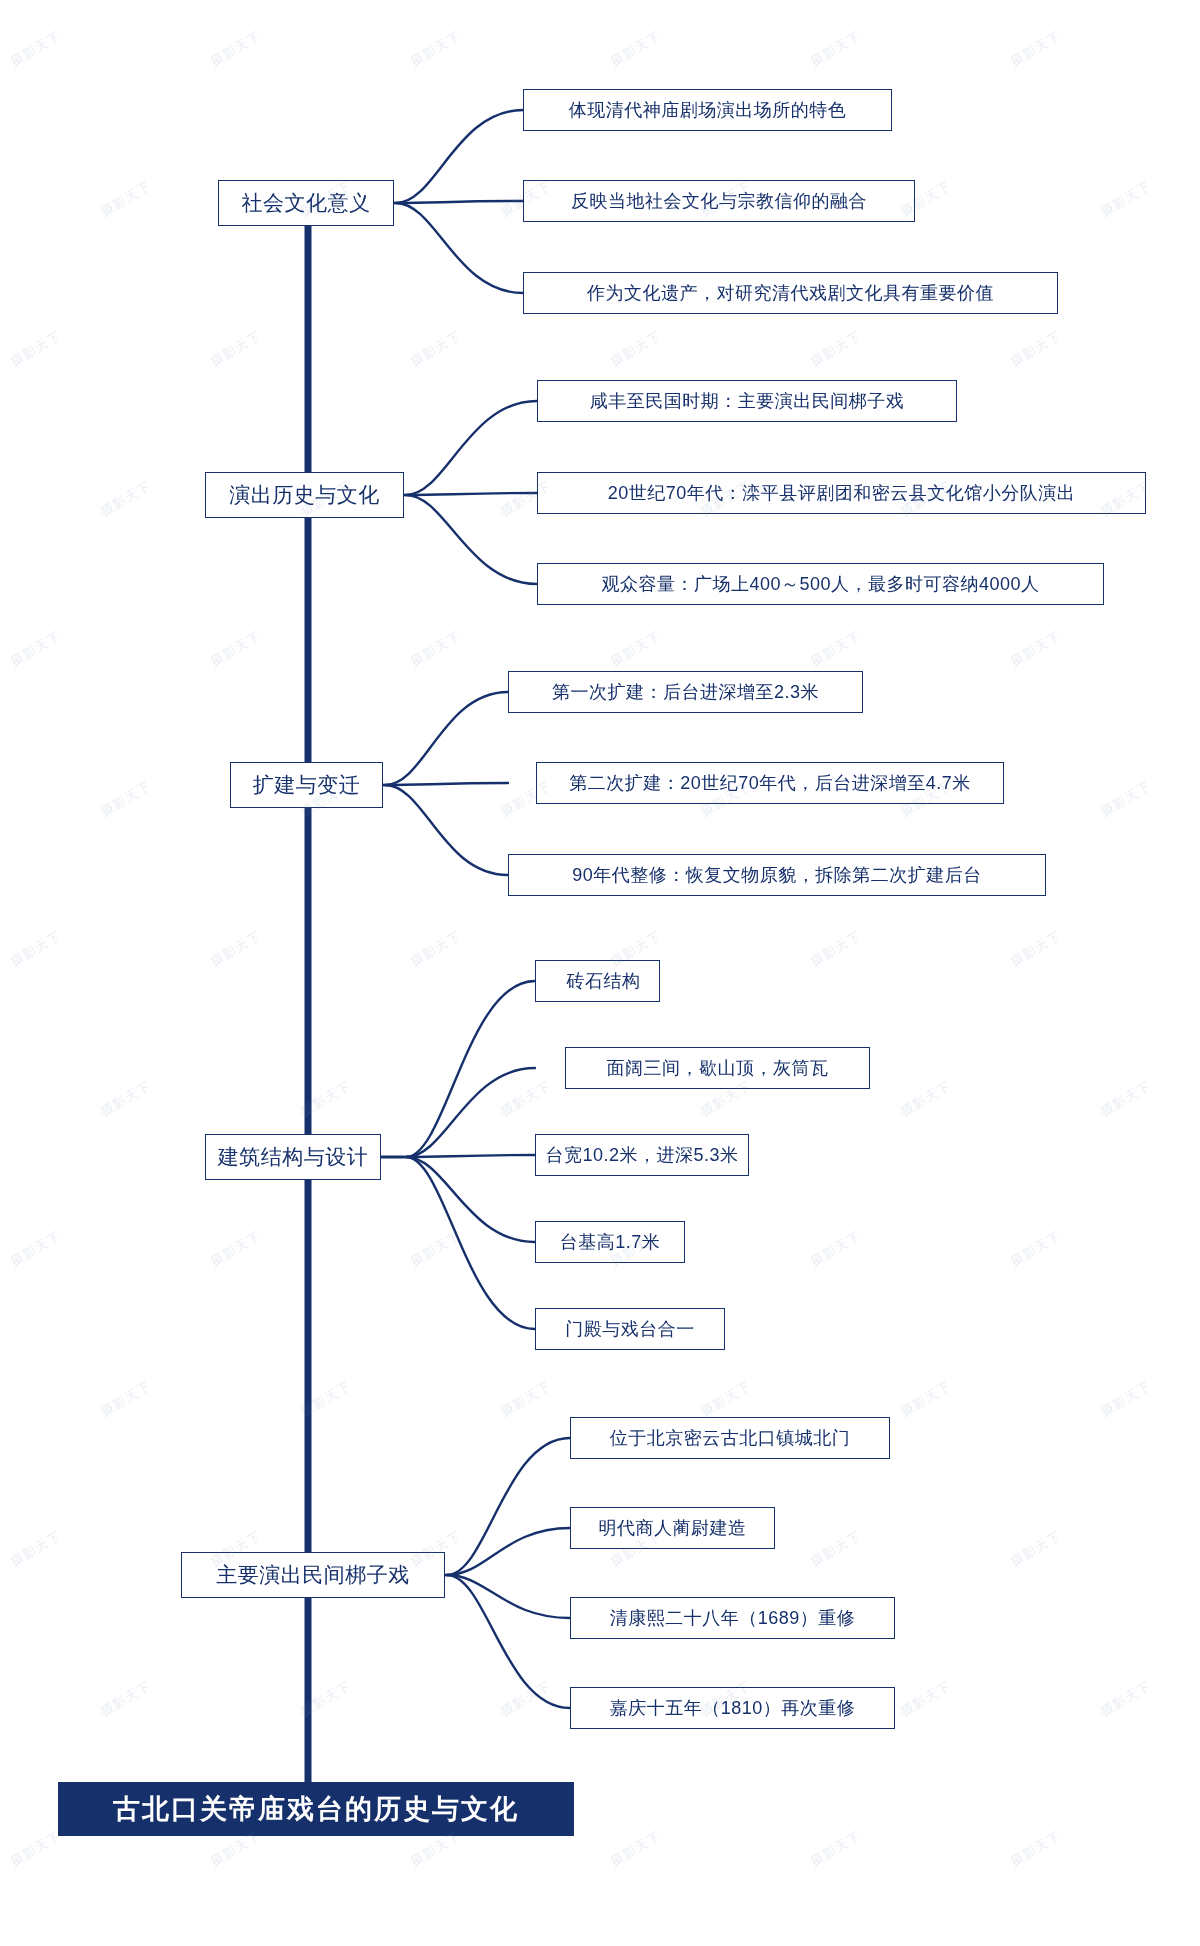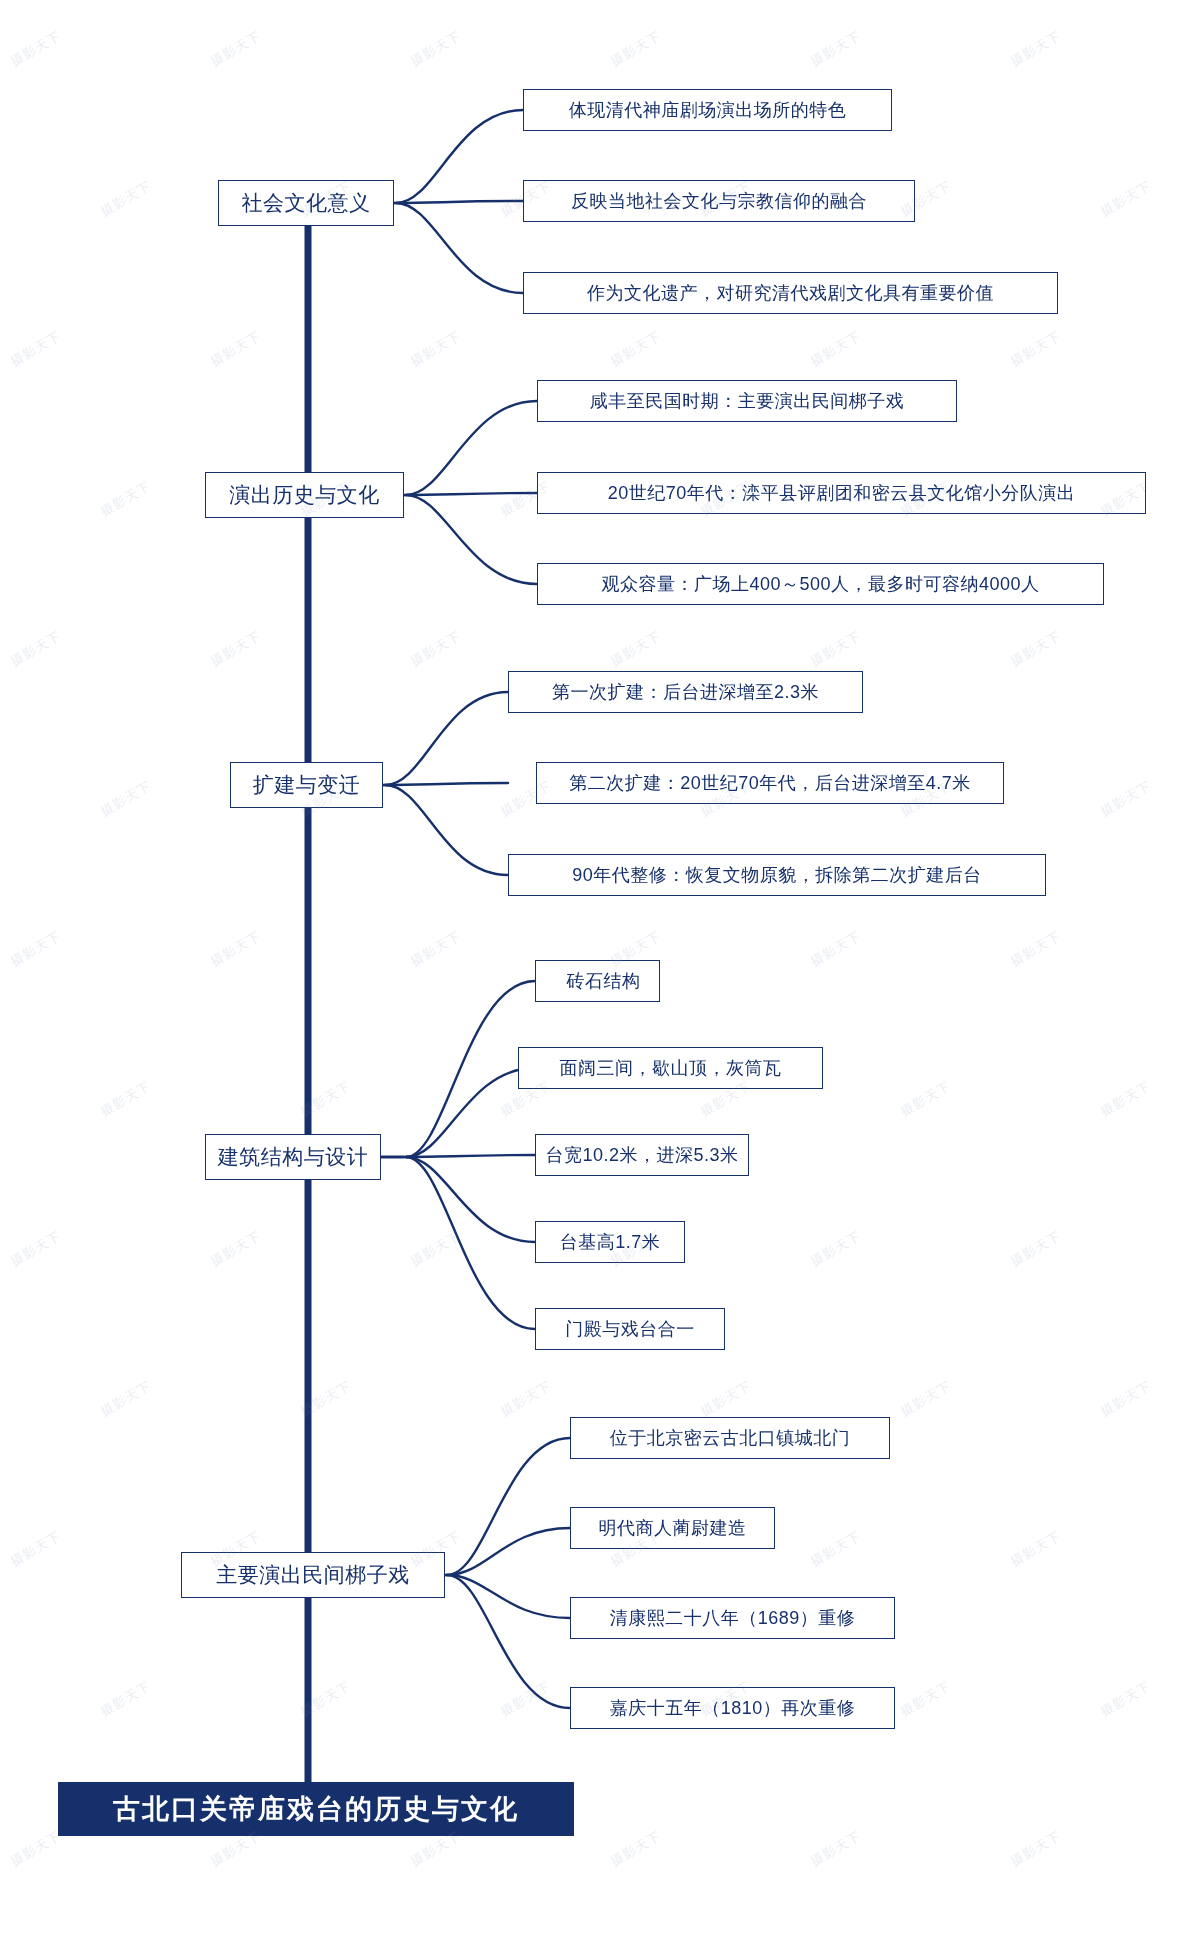--- a/index.html
+++ b/index.html
@@ -105,21 +105,21 @@
       <div class="node branch-node" style="left: 205px; top: 472px; width: 199px; height: 46px;">演出历史与文化</div>
       <div class="node leaf-node" style="left: 537px; top: 380px; width: 420px; height: 42px;">咸丰至民国时期：主要演出民间梆子戏</div>
       <div class="node leaf-node" style="left: 537px; top: 472px; width: 609px; height: 42px;">20世纪70年代：滦平县评剧团和密云县文化馆小分队演出</div>
       <div class="node leaf-node" style="left: 537px; top: 563px; width: 567px; height: 42px;">观众容量：广场上400～500人，最多时可容纳4000人</div>
       <div class="node branch-node" style="left: 230px; top: 762px; width: 153px; height: 46px;">扩建与变迁</div>
       <div class="node leaf-node" style="left: 508px; top: 671px; width: 355px; height: 42px;">第一次扩建：后台进深增至2.3米</div>
       <div class="node leaf-node" style="left: 508px; top: 762px; width: 468px; height: 42px; margin-left: 28px;">第二次扩建：20世纪70年代，后台进深增至4.7米</div>
       <div class="node leaf-node" style="left: 508px; top: 854px; width: 538px; height: 42px;">90年代整修：恢复文物原貌，拆除第二次扩建后台</div>
       <div class="node branch-node" style="left: 205px; top: 1134px; width: 176px; height: 46px;">建筑结构与设计</div>
       <div class="node leaf-node" style="left: 535px; top: 960px; width: 125px; height: 42px; padding-left: 12px;">砖石结构</div>
-      <div class="node leaf-node" style="left: 518px; top: 1047px; width: 305px; height: 42px;">面阔三间，歇山顶，灰筒瓦</div>
+      <div class="node leaf-node" style="left: 565px; top: 1047px; width: 305px; height: 42px;">面阔三间，歇山顶，灰筒瓦</div>
       <div class="node leaf-node" style="left: 535px; top: 1134px; width: 214px; height: 42px;">台宽10.2米，进深5.3米</div>
       <div class="node leaf-node" style="left: 535px; top: 1221px; width: 150px; height: 42px;">台基高1.7米</div>
       <div class="node leaf-node" style="left: 535px; top: 1308px; width: 190px; height: 42px;">门殿与戏台合一</div>
       <div class="node branch-node" style="left: 181px; top: 1552px; width: 264px; height: 46px;">主要演出民间梆子戏</div>
       <div class="node leaf-node" style="left: 570px; top: 1417px; width: 320px; height: 42px;">位于北京密云古北口镇城北门</div>
       <div class="node leaf-node" style="left: 570px; top: 1507px; width: 205px; height: 42px;">明代商人蔺尉建造</div>
       <div class="node leaf-node" style="left: 570px; top: 1597px; width: 325px; height: 42px;">清康熙二十八年（1689）重修</div>
       <div class="node leaf-node" style="left: 570px; top: 1687px; width: 325px; height: 42px;">嘉庆十五年（1810）再次重修</div>
       <div class="node root-node" style="left: 58px; top: 1782px; width: 516px; height: 54px;">古北口关帝庙戏台的历史与文化</div>
     </div>

